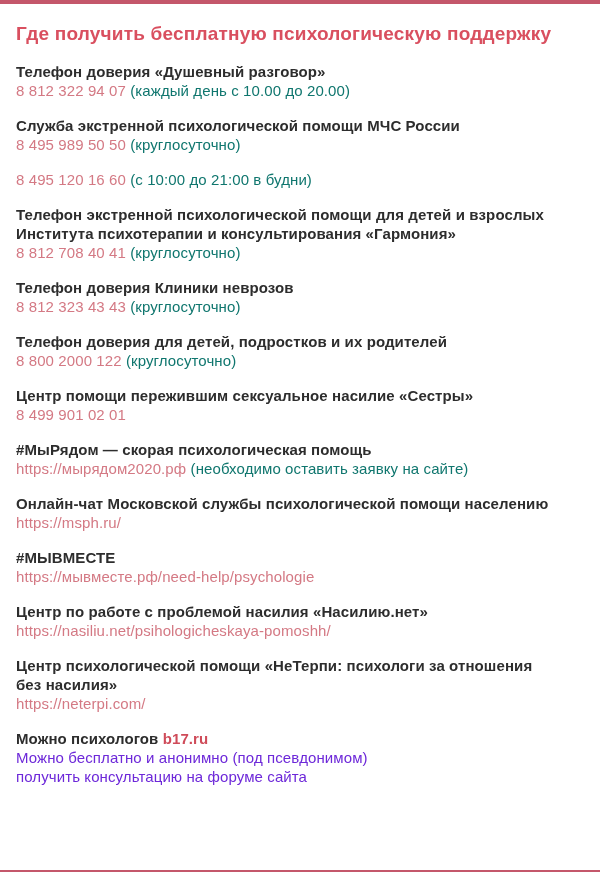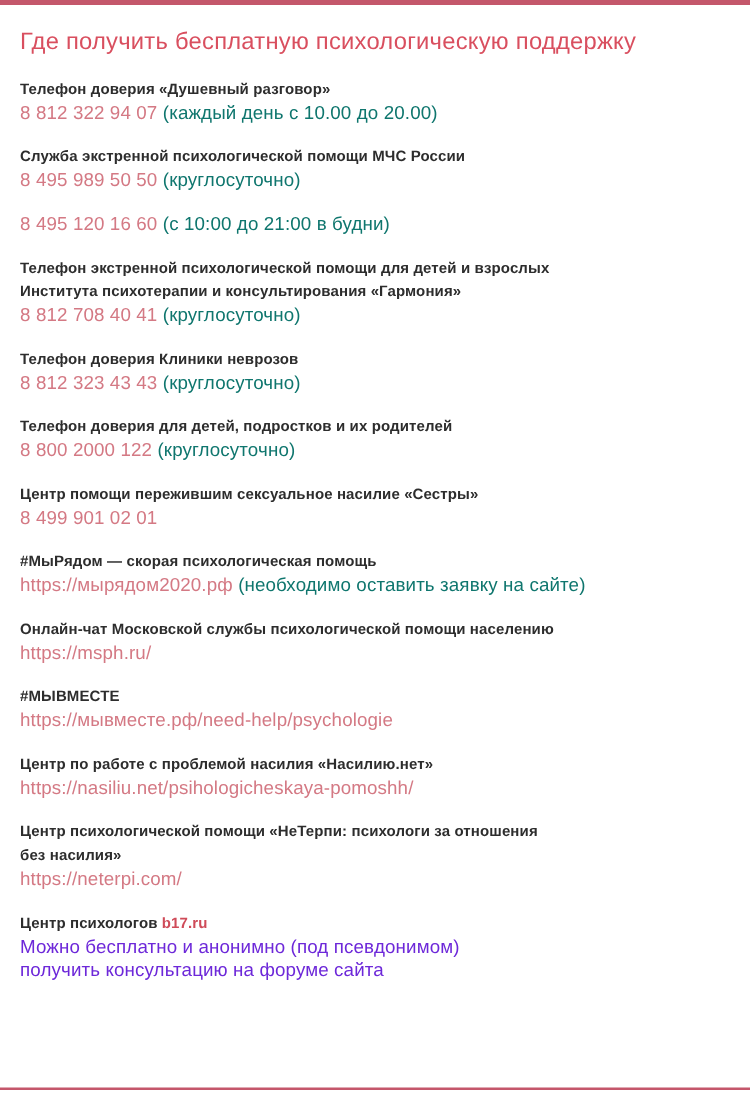--- a/index.html
+++ b/index.html
@@ -28,29 +28,29 @@
   .content {
     position: absolute;
     top: 4px; left: 0;
     width: 100%;
     padding: 20px 16px 0 16px;
     box-sizing: border-box;
   }
   .page-title {
     color: #d94f5f;
     font-size: 19px;
-    font-weight: normal;
+    font-weight: bold;
     letter-spacing: 0.2px;
     line-height: 20px;
     margin: 0 0 18px 0;
   }
   .entry { margin: 0 0 16px 0; }
   .entry-title {
     color: #2d2d2d;
-    font-size: 12px;
+    font-size: 15px;
     font-weight: bold;
     line-height: 19px;
     white-space: pre-line;
     letter-spacing: 0.1px;
   }
   .entry-line {
     font-size: 15px;
     line-height: 19px;
     letter-spacing: 0.1px;
   }
@@ -130,20 +130,20 @@
   </div>
 
   <div class="entry">
     <div class="entry-title">Центр психологической помощи «НеТерпи: психологи за отношения
 без насилия»</div>
     <div class="entry-line"><span class="val">https://neterpi.com/</span></div>
   </div>
 
 
   <div class="entry">
-    <div class="entry-title"><span>Центр психологов </span><span class="site-link">b17.ru</span></div>
+    <div class="entry-title"><span>Можно психологов </span><span class="site-link">b17.ru</span></div>
     <div class="desc">Можно бесплатно и анонимно (под псевдонимом)
 получить консультацию на форуме сайта</div>
   </div>
 
 </div>
 
 <div class="bottom-bar"></div>
 
 </body></html>

